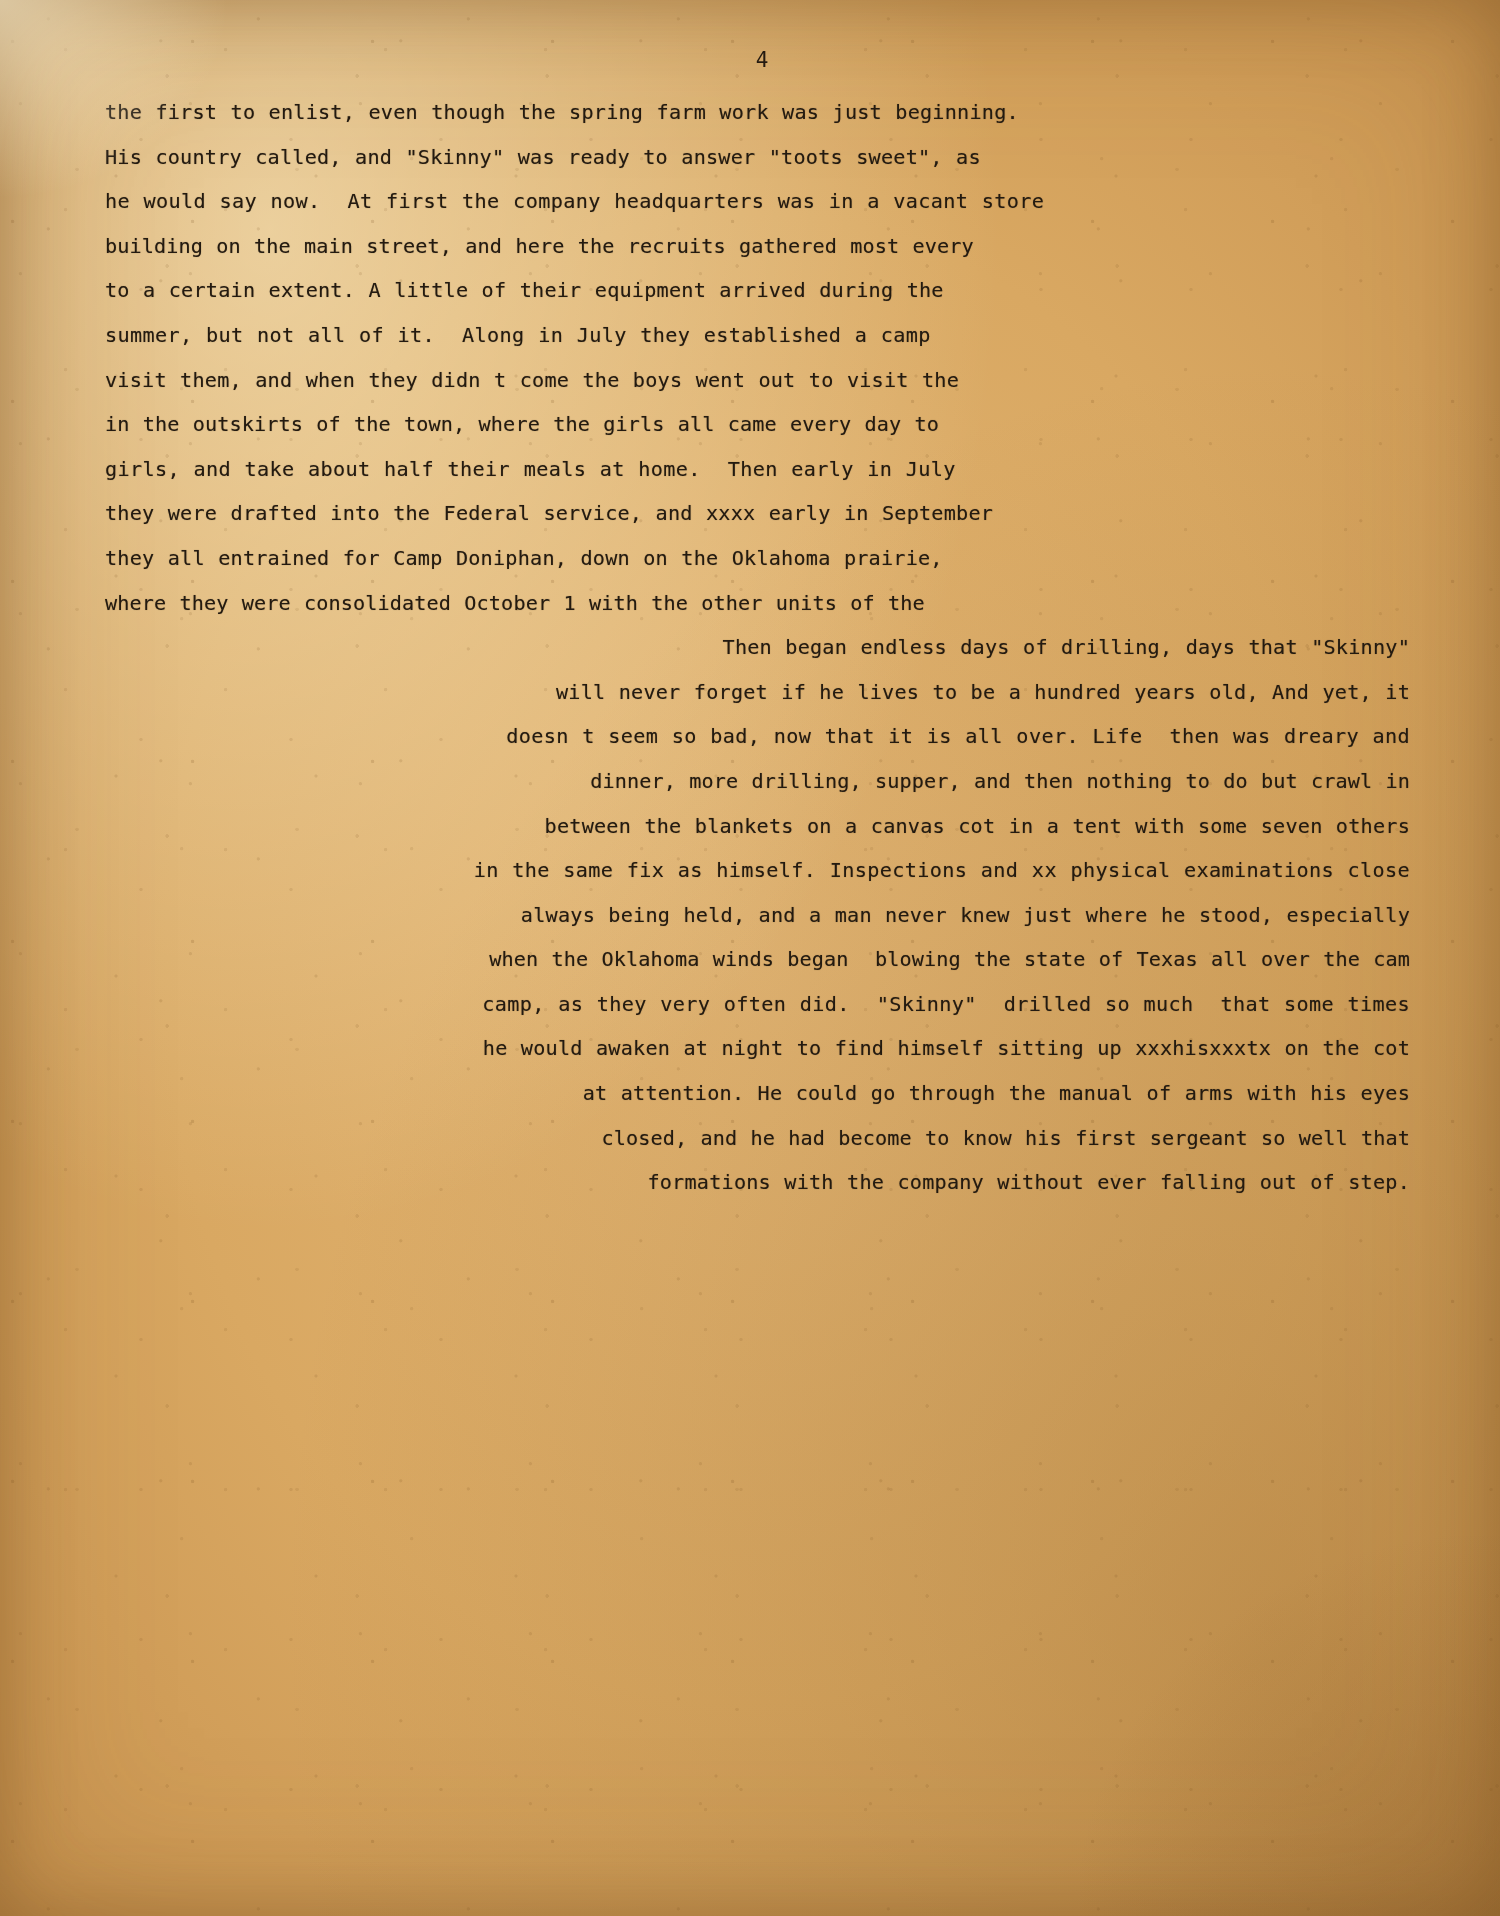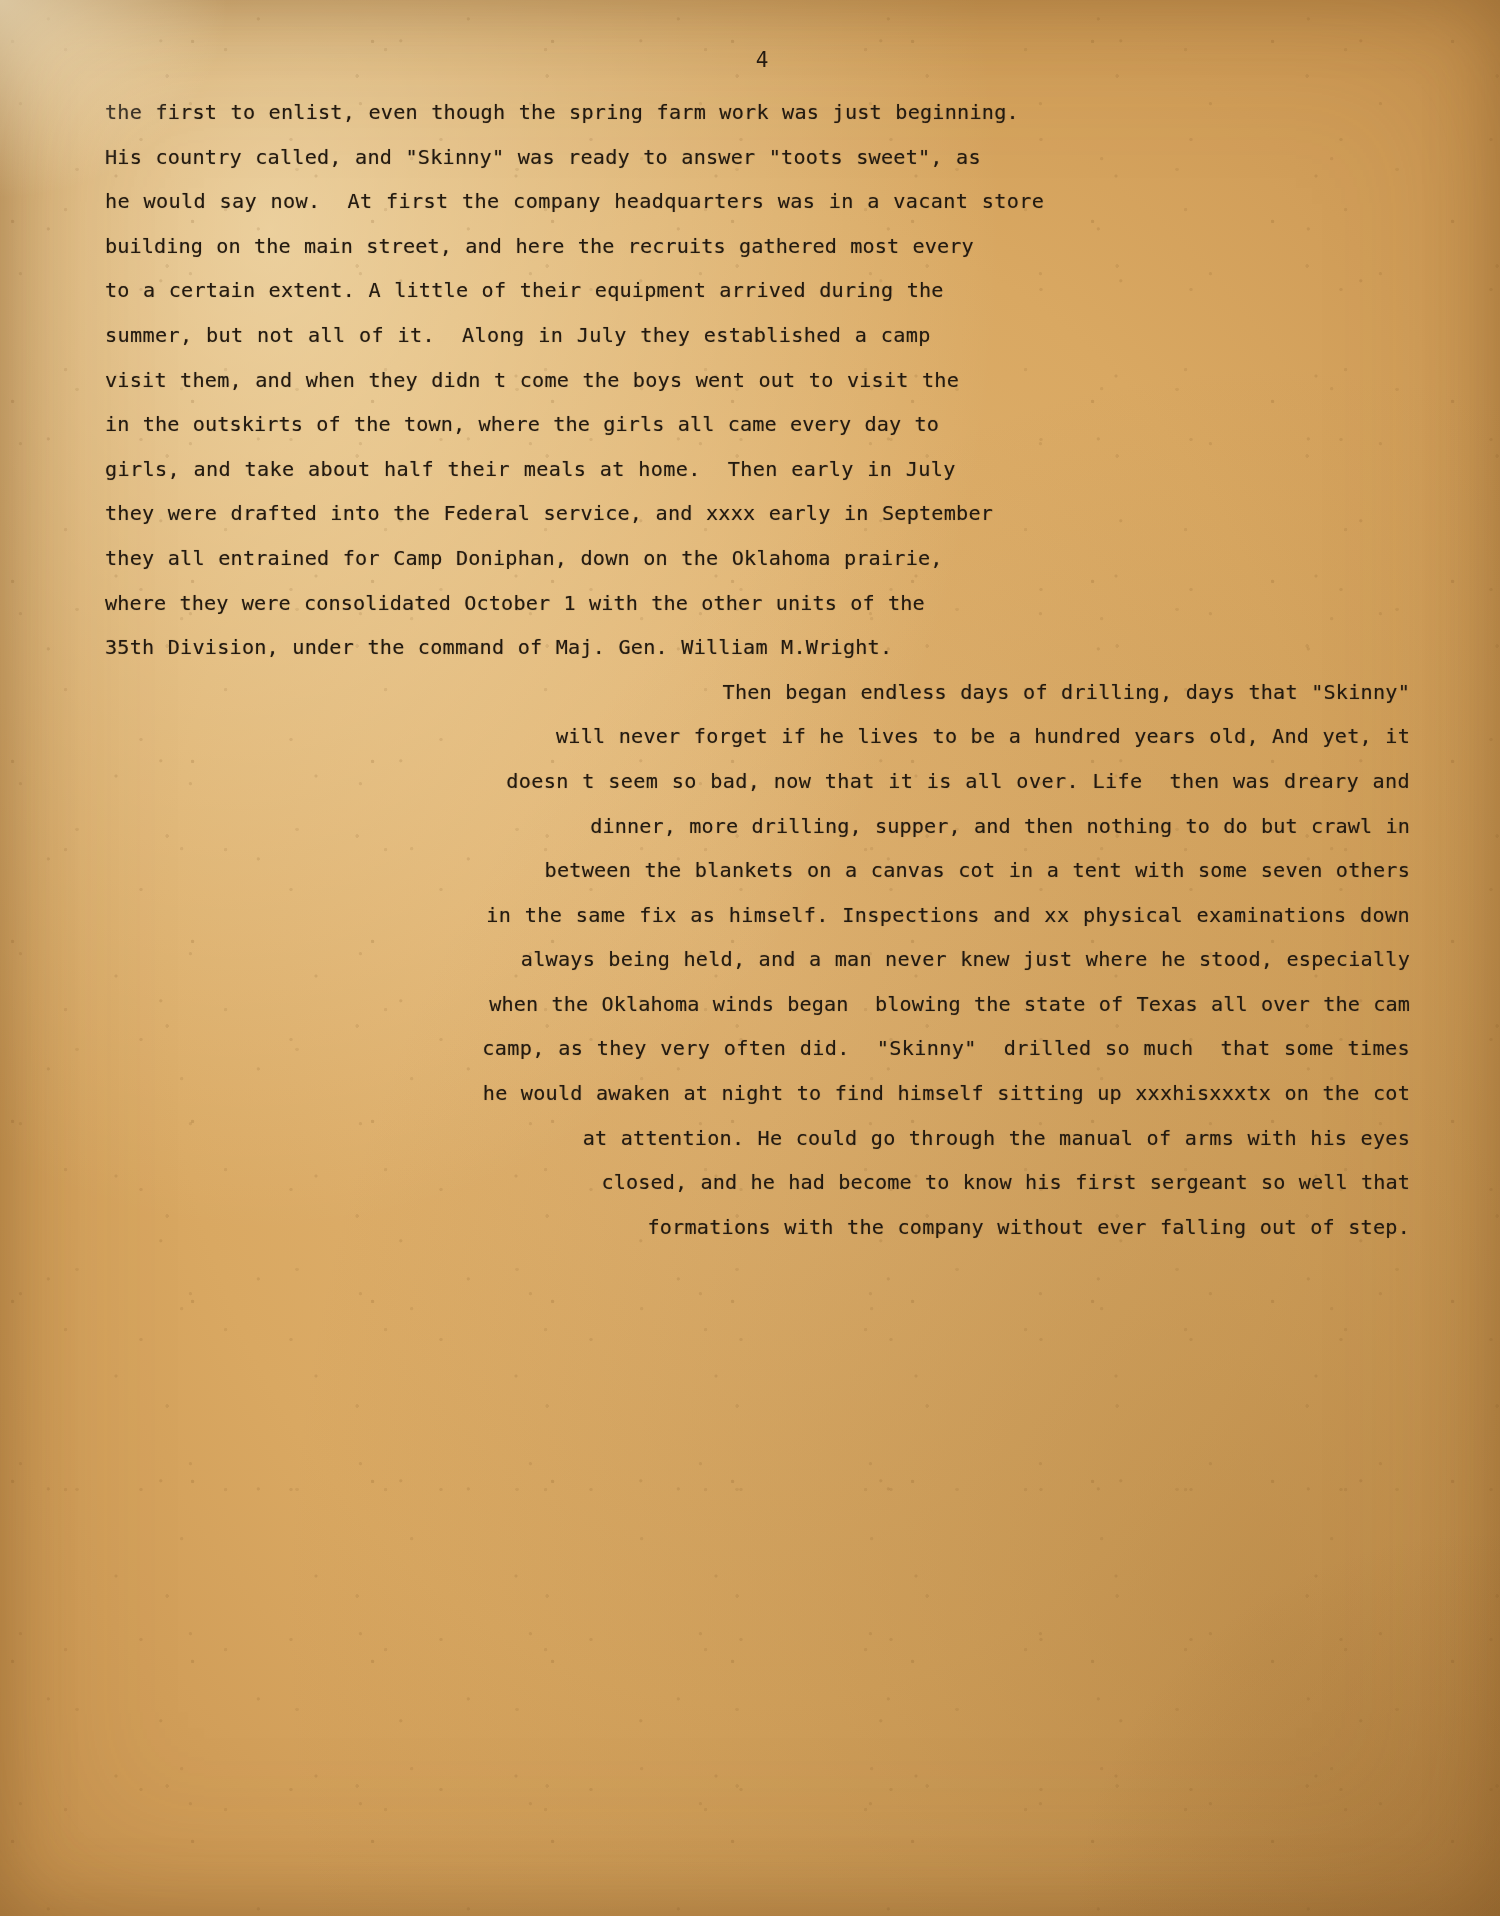--- a/index.html
+++ b/index.html
@@ -140,30 +140,29 @@
         <span class="line">he would say now.  At first the company headquarters was in a vacant store</span>
         <span class="line">building on the main street, and here the recruits gathered most every</span>
         <span class="line">to a certain extent. A little of their equipment arrived during the</span>
         <span class="line">summer, but not all of it.  Along in July they established a camp</span>
         <span class="line">visit them, and when they didn t come the boys went out to visit the</span>
         <span class="line">in the outskirts of the town, where the girls all came every day to</span>
         <span class="line">girls, and take about half their meals at home.  Then early in July</span>
         <span class="line">they were drafted into the Federal service, and xxxx early in September</span>
         <span class="line">they all entrained for Camp Doniphan, down on the Oklahoma prairie,</span>
         <span class="line">where they were consolidated October 1 with the other units of the</span>
-        <span class="line">35th Division, under the command of Maj. Gen. William M.Wright.</span>
       </p>
 
       <p class="para">
         <span class="line"><span class="indent"></span><span>Then began endless days of drilling, days that "Skinny"</span></span>
         <span class="line">will never forget if he lives to be a hundred years old, And yet, it</span>
         <span class="line">doesn t seem so bad, now that it is all over. Life  then was dreary and</span>
         <span class="line">dinner, more drilling, supper, and then nothing to do but crawl in</span>
         <span class="line">between the blankets on a canvas cot in a tent with some seven others</span>
-        <span class="line">in the same fix as himself. Inspections and xx physical examinations down</span>
+        <span class="line">in the same fix as himself. Inspections and xx physical examinations close</span>
         <span class="line">always being held, and a man never knew just where he stood, especially</span>
         <span class="line">when the Oklahoma winds began  blowing the state of Texas all over the cam</span>
         <span class="line">camp, as they very often did.  "Skinny"  drilled so much  that some times</span>
         <span class="line">he would awaken at night to find himself sitting up xxxhisxxxtx on the cot</span>
         <span class="line">at attention. He could go through the manual of arms with his eyes</span>
         <span class="line">closed, and he had become to know his first sergeant so well that</span>
         <span class="line">formations with the company without ever falling out of step.</span>
       </p>
 
     </div>

